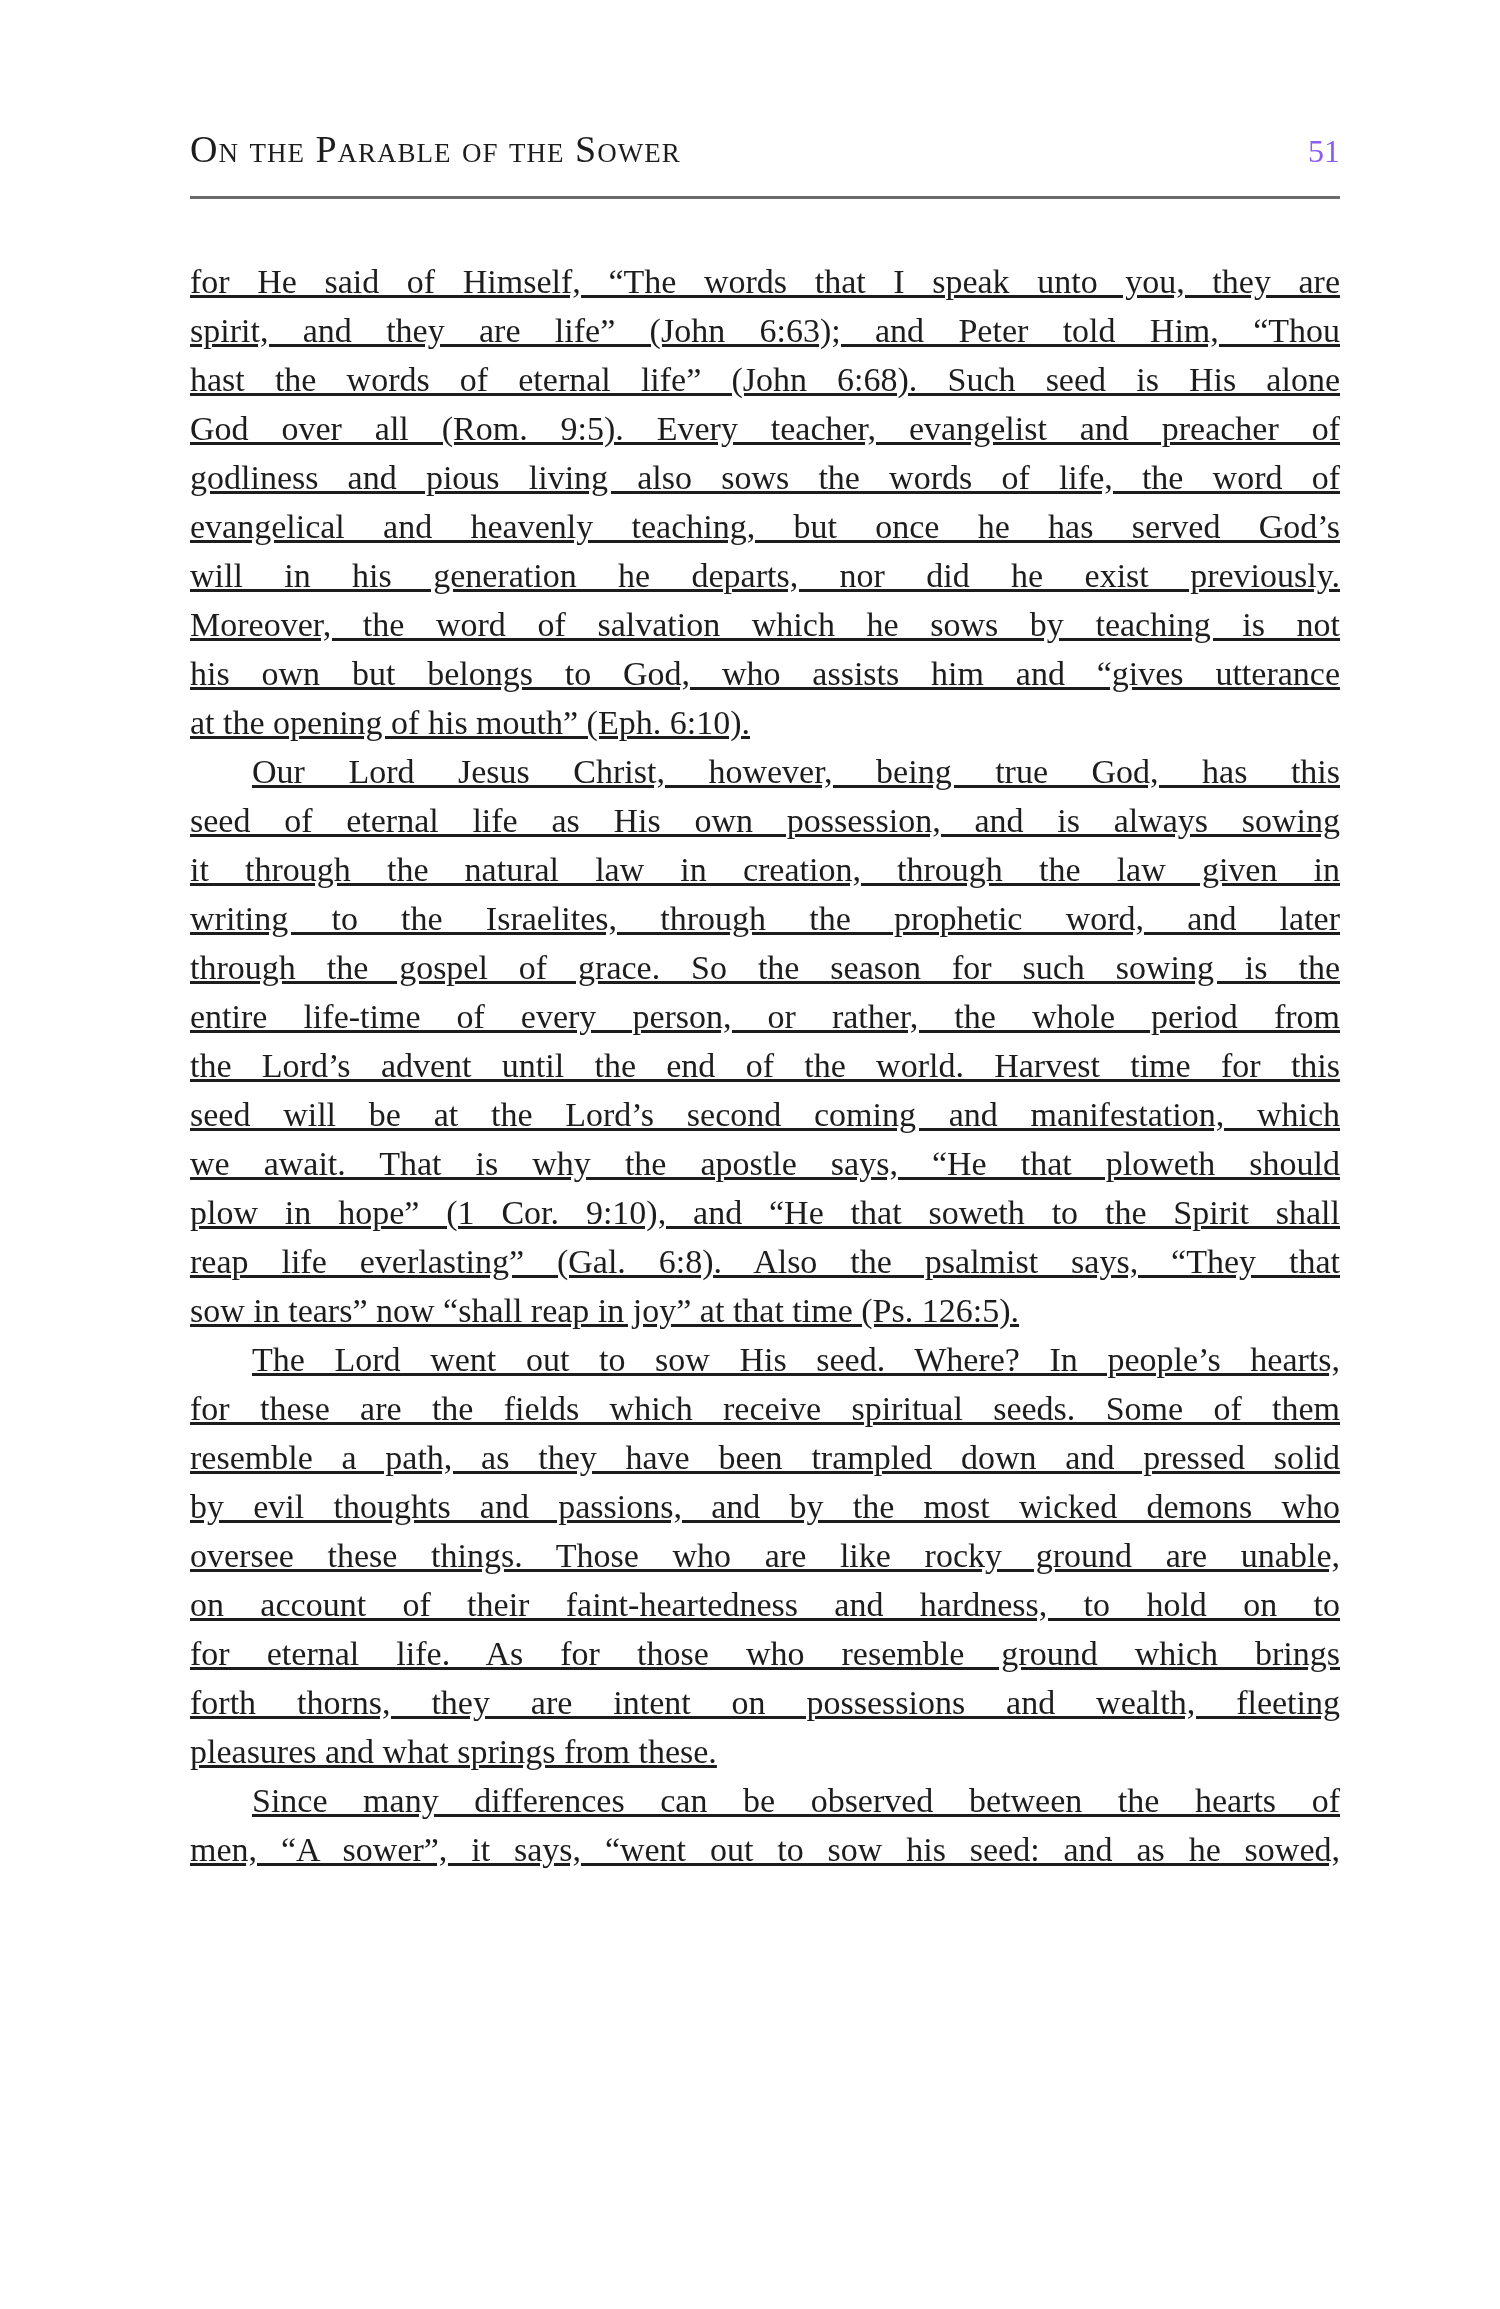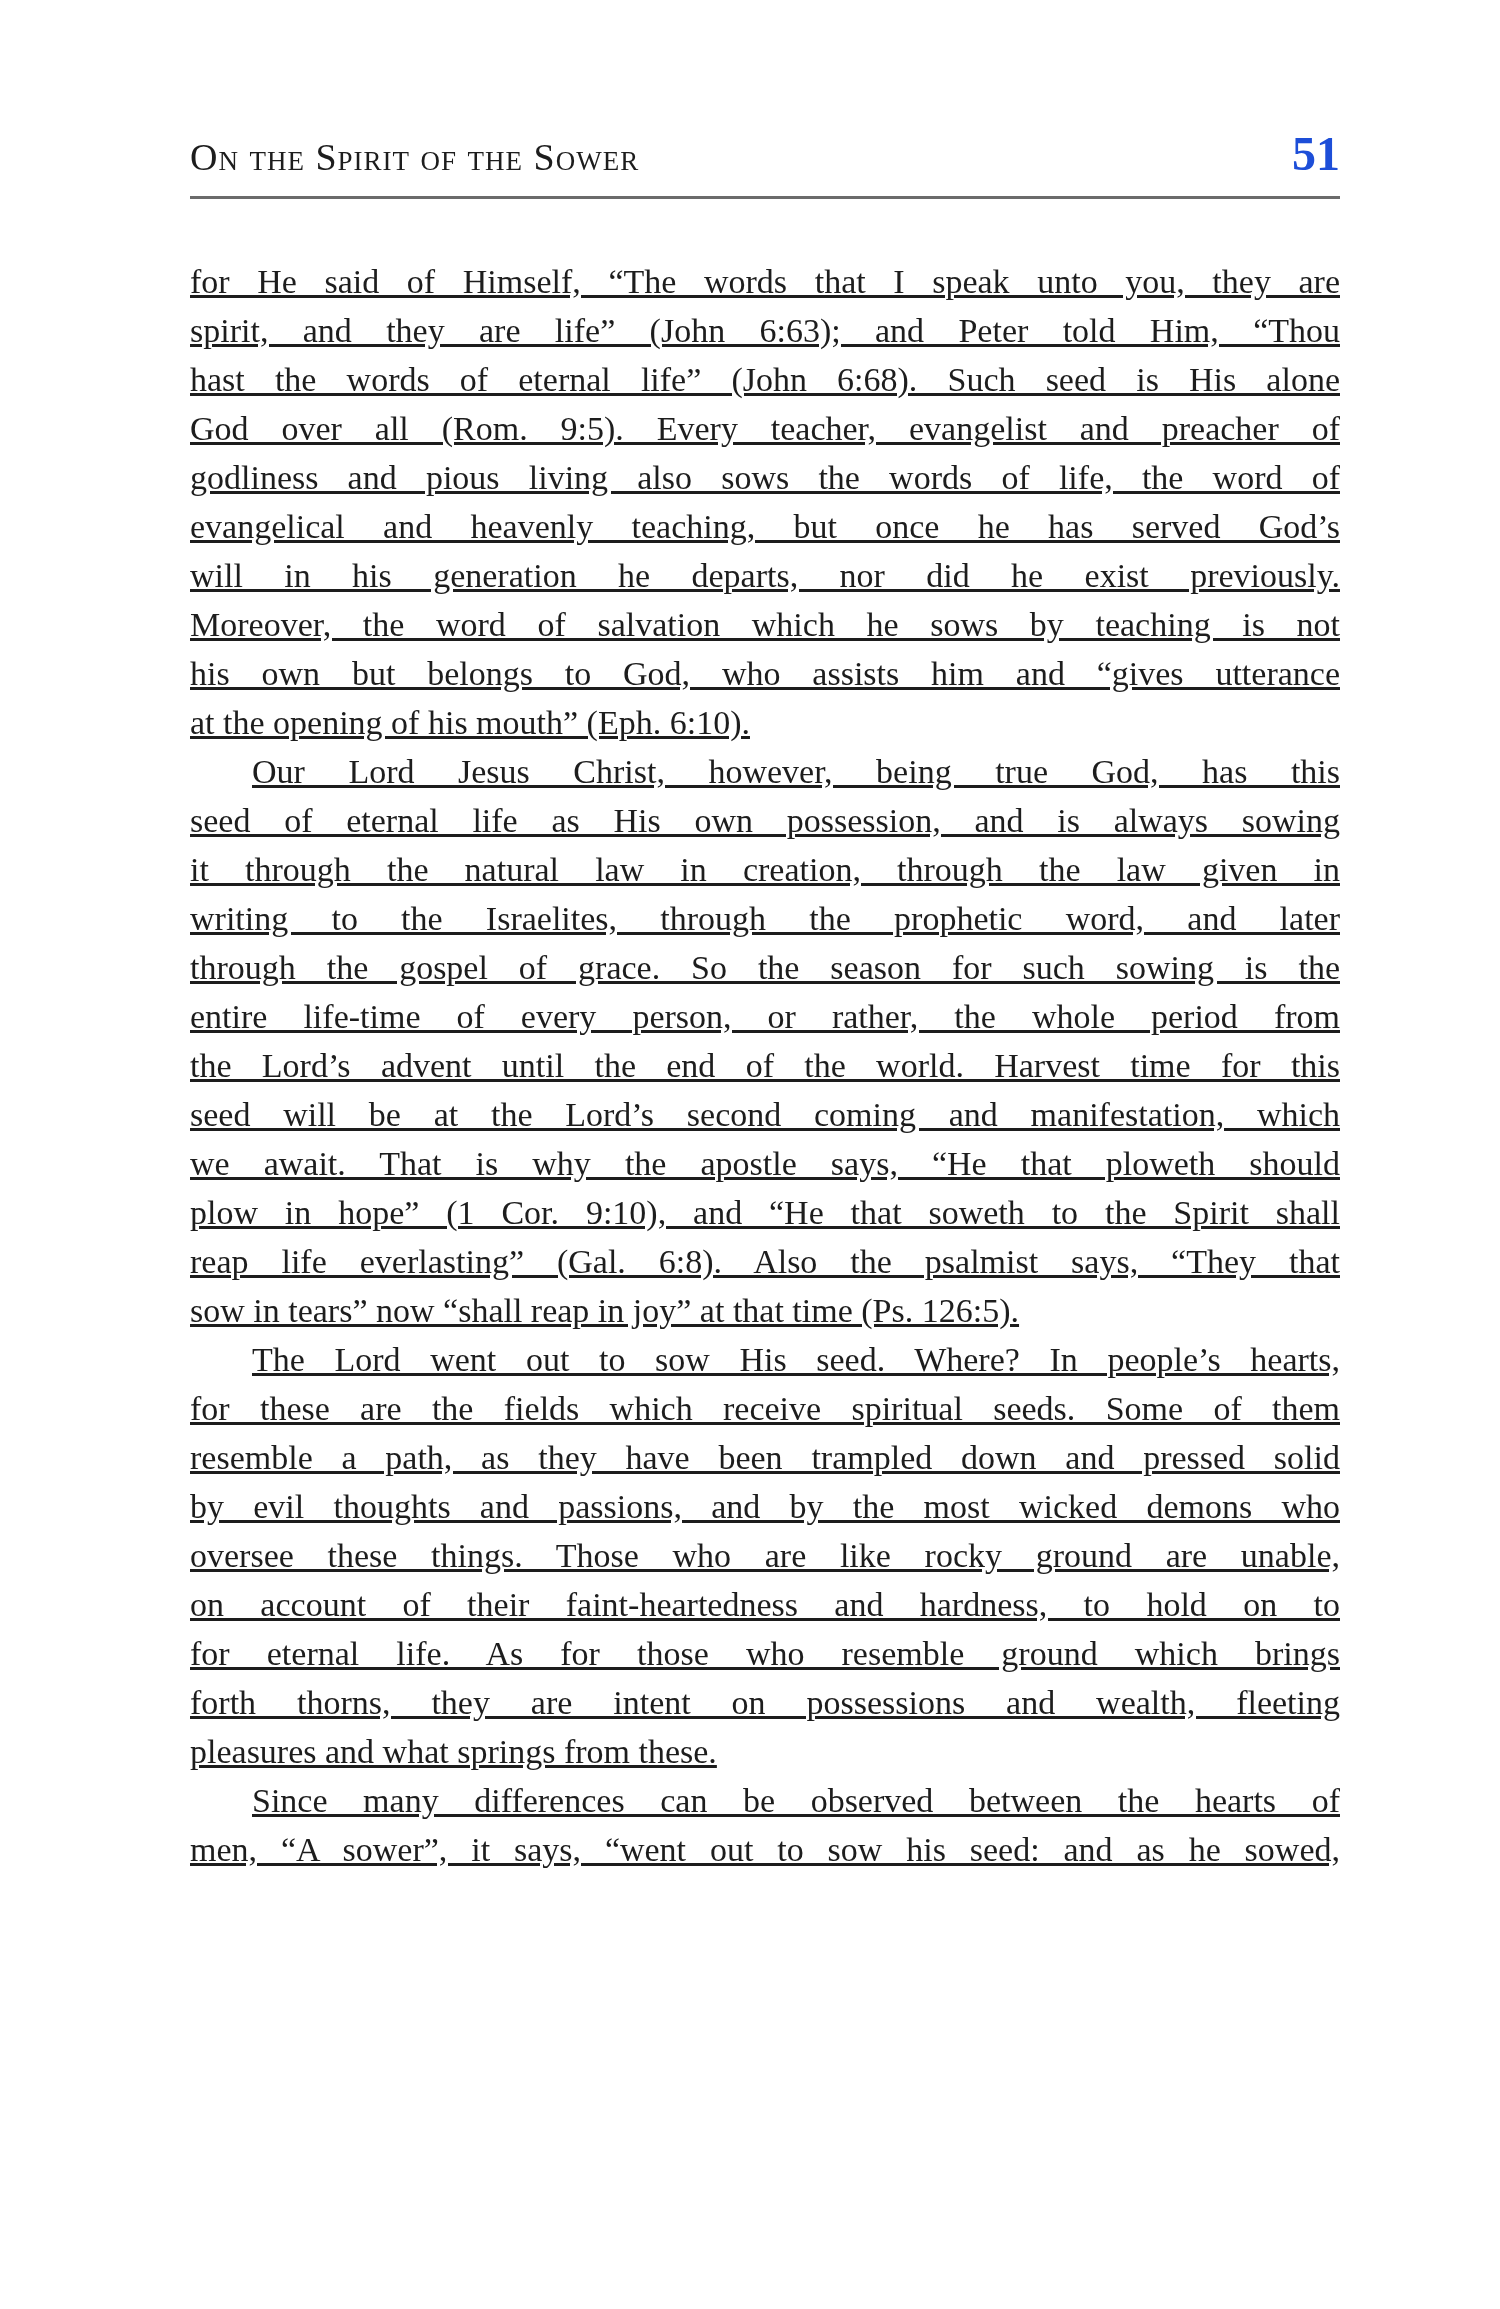--- a/index.html
+++ b/index.html
@@ -28,24 +28,23 @@
   }
   .running-title {
     font-variant: small-caps;
     font-size: 38px;
     letter-spacing: 1px;
     line-height: 1;
     color: #1d1d1d;
     white-space: nowrap;
   }
   .page-number {
-    font-size: 48px;
+    font-size: 32px;
     line-height: 1;
-    color: #1d4ed8;
-    font-weight: bold;
+    color: #8b5cf6;
   }
   .header-rule {
     position: absolute;
     left: 190px;
     width: 1150px;
     top: 196px;
     height: 3px;
     background: #6b6b6b;
   }
   .page-body {
@@ -72,21 +71,21 @@
   .indent {
     text-indent: 62px;
   }
 </style>
 </head>
 <body>
 
 <div class="page">
 
   <div class="running-header">
-    <span class="running-title">On the Spirit of the Sower</span>
+    <span class="running-title">On the Parable of the Sower</span>
     <span class="page-number">51</span>
   </div>
 
   <div class="header-rule"></div>
 
   <div class="page-body">
     <div class="line j">for He said of Himself, “The words that I speak unto you, they are</div>
     <div class="line j">spirit, and they are life” (John 6:63); and Peter told Him, “Thou</div>
     <div class="line j">hast the words of eternal life” (John 6:68). Such seed is His alone</div>
     <div class="line j">God over all (Rom. 9:5). Every teacher, evangelist and preacher of</div>

